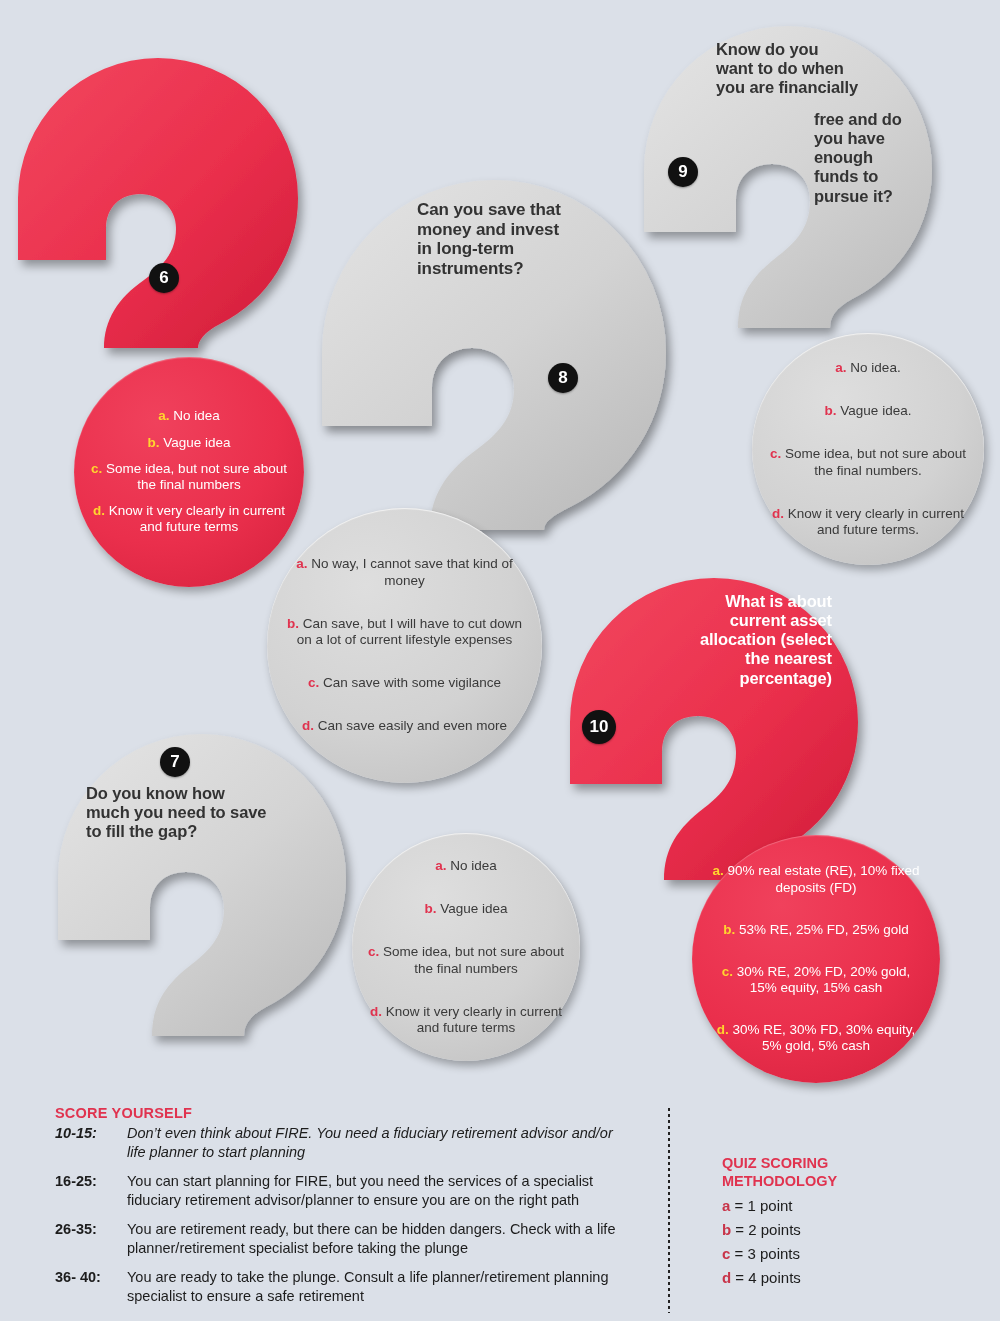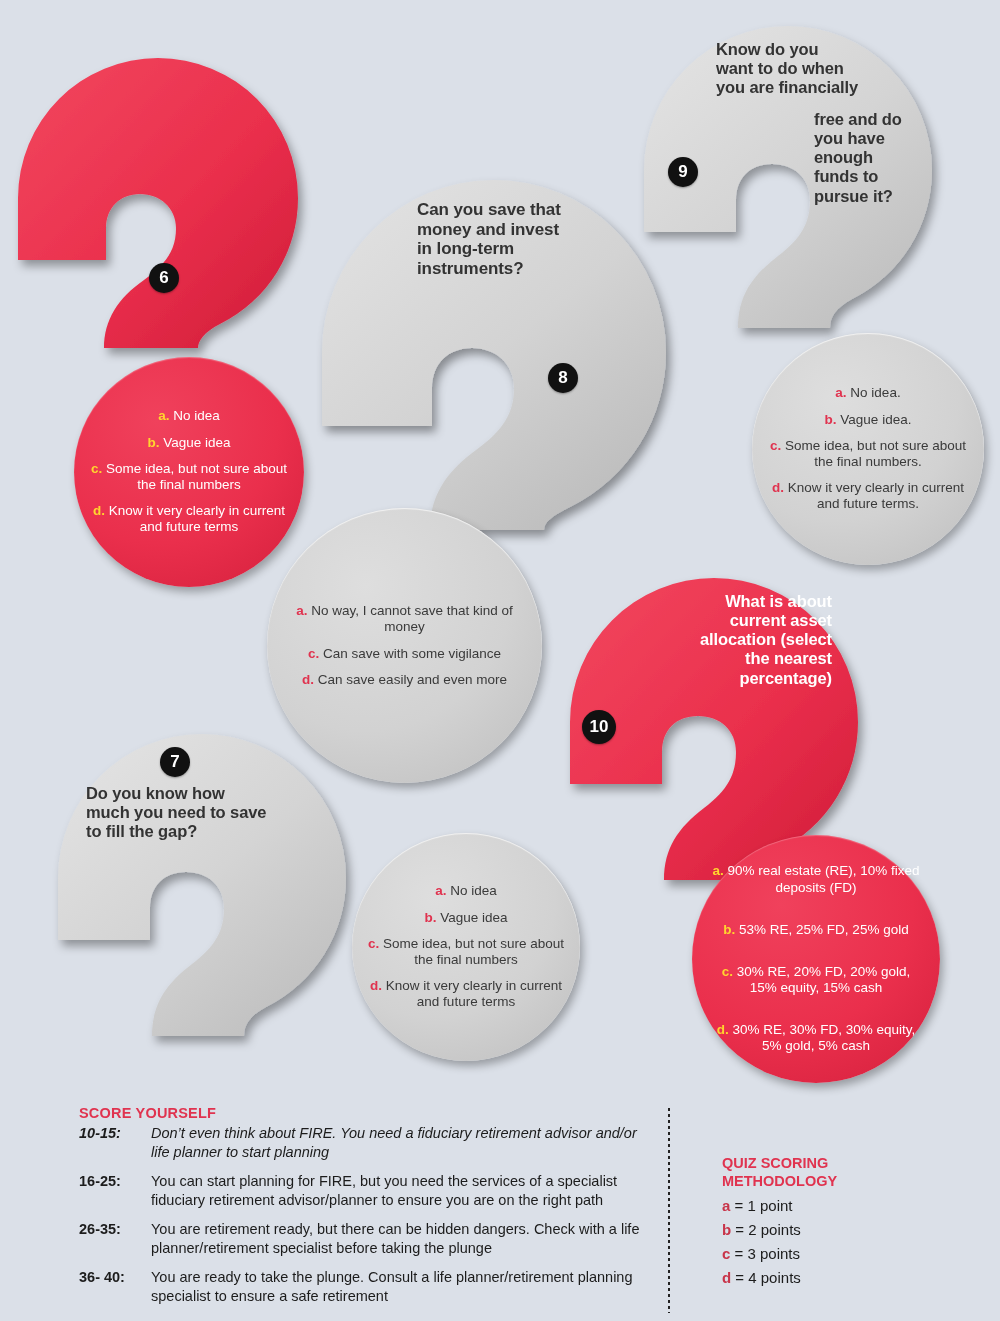--- a/index.html
+++ b/index.html
@@ -45,32 +45,33 @@
     border-radius:50%;
     display:flex; flex-direction:column;
     align-items:center; justify-content:center;
     text-align:center;
     padding:14px 16px;
   }
   .answers.grey {
     background:radial-gradient(circle at 36% 28%, #dedede 0%, #d2d2d2 55%, #bdbdbd 100%);
     color:#3a3a3a;
     box-shadow:3px 5px 9px rgba(0,0,0,.30), inset 0 1px 1px rgba(255,255,255,.7);
+    gap:17px;
   }
   .answers.red {
     background:radial-gradient(circle at 36% 28%, #f0415c 0%, #ea2f4c 55%, #d31f3c 100%);
     color:#ffffff;
     box-shadow:3px 5px 9px rgba(0,0,0,.30), inset 0 1px 1px rgba(255,255,255,.25);
   }
   .answers .opt { margin:5px 0; line-height:1.2; }
   .answers.grey .opt b { color:#e0334f; font-weight:bold; }
   .answers.red  .opt b { color:#ffd52e; font-weight:bold; }
 
   
-  .score-panel { position:absolute; left:55px; top:1105px; width:580px;margin-left:24px; }
+  .score-panel { position:absolute; left:55px; top:1105px; width:580px; }
   .score-title {
     color:#e0334f; font-weight:bold; font-size:14.5px;
     letter-spacing:.2px; margin-bottom:3px;
   }
   .score-row { display:flex; margin-top:11px; font-size:14.5px; line-height:1.28; }
   .score-range { font-weight:bold; color:#1c1c1c; min-width:72px; flex:0 0 72px; }
   .score-desc  { color:#1c1c1c; }
 
   .divider {
     position:absolute; left:668px; top:1108px;
@@ -153,20 +154,21 @@
     <div>Can you save that</div>
     <div>money and invest</div>
     <div>in long-term</div>
     <div>instruments?</div>
   </div>
   <div class="qnum" style="left:236px; top:193px;">8</div>
 </div>
 
 <div class="answers grey" style="left:267px; top:508px; width:275px; height:275px; font-size:13.5px;">
   <div class="opt"><b>a.</b> <span>No way, I cannot save that kind of money</span></div>
+  <div class="opt"><b>b.</b> <span>Can save, but I will have to cut down on a lot of current lifestyle expenses</span></div>
   <div class="opt"><b>c.</b> <span>Can save with some vigilance</span></div>
   <div class="opt"><b>d.</b> <span>Can save easily and even more</span></div>
 </div>
 
 <div class="qmark" style="left:636px; top:18px;">
   <svg width="320" height="310" viewBox="0 0 320 310">
     <defs>
       <linearGradient id="gG9" x1="0.1" y1="0" x2="0.9" y2="1">
         <stop offset="0" stop-color="#e3e3e3"></stop>
           <stop offset="0.5" stop-color="#d4d4d4"></stop>

